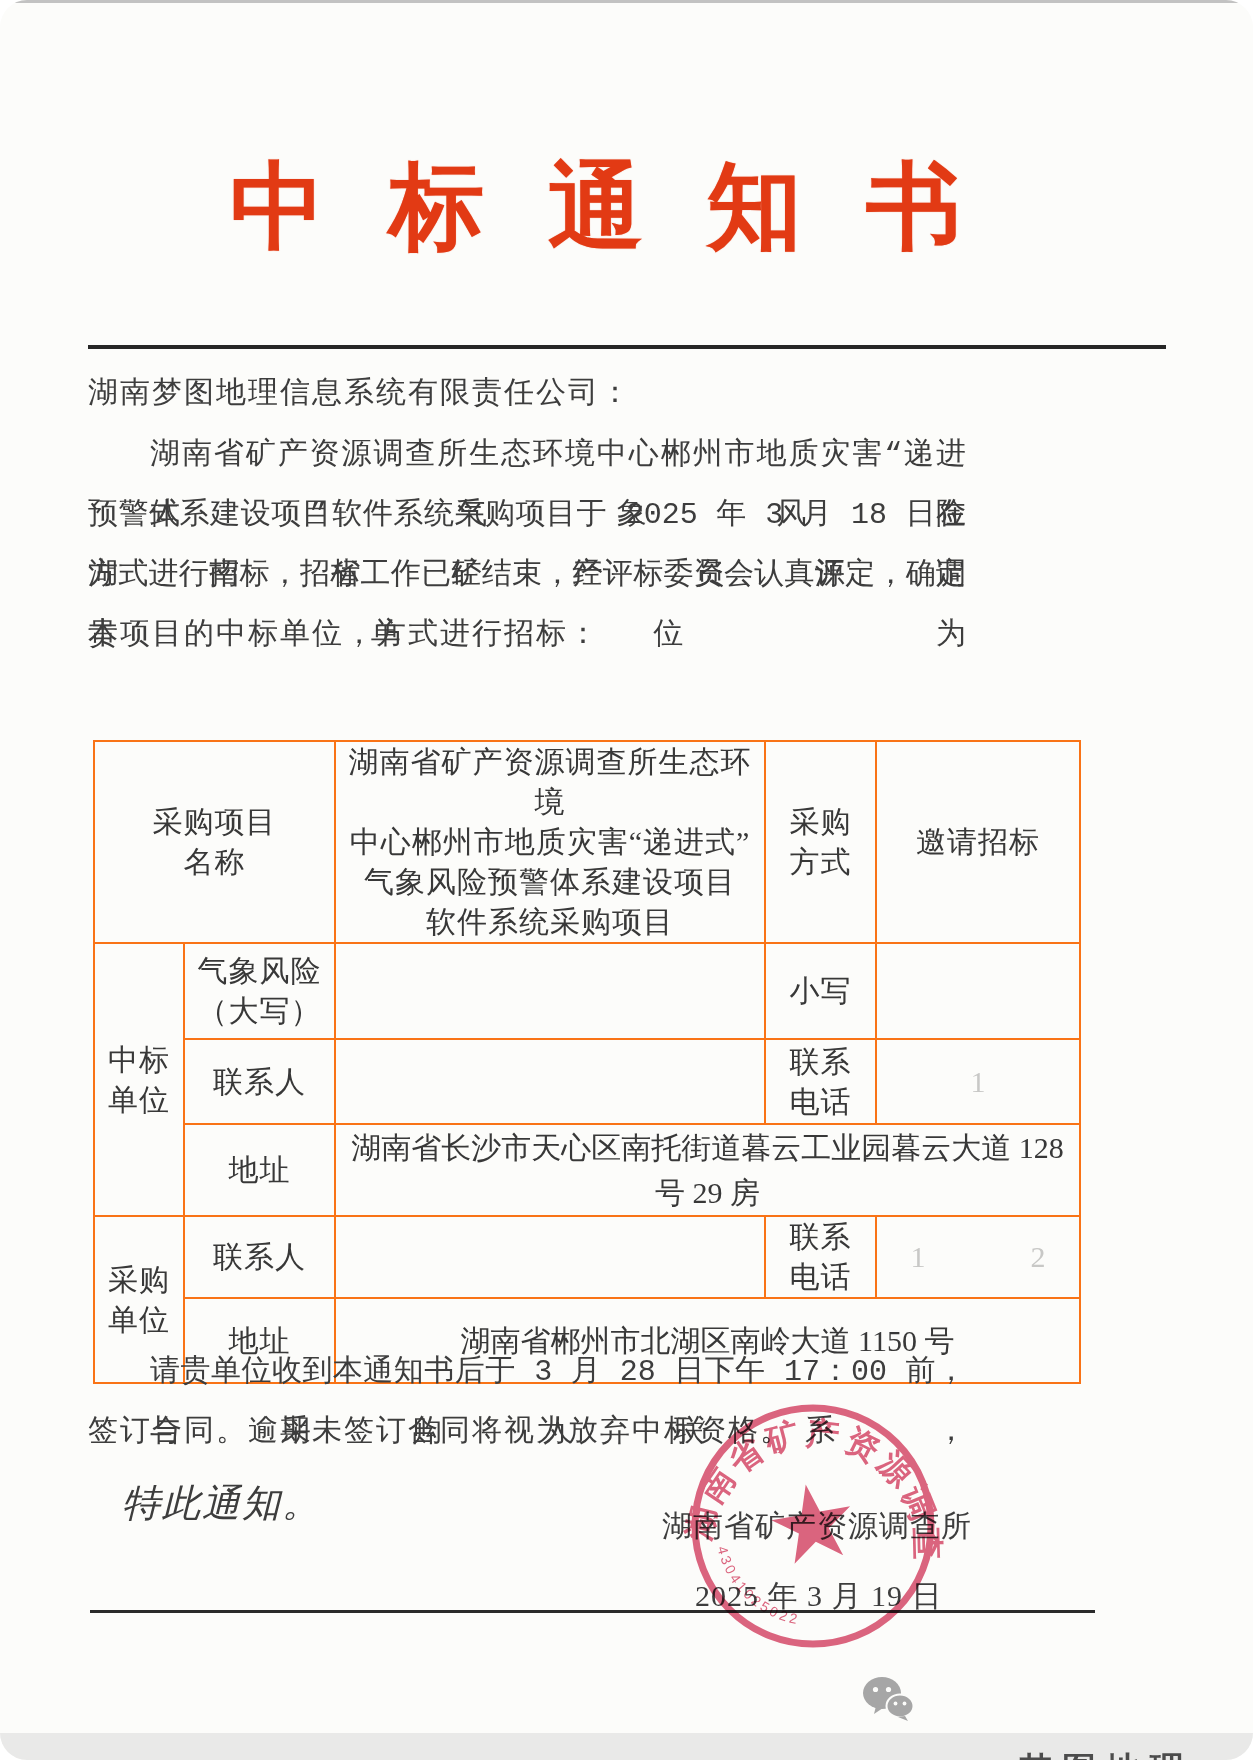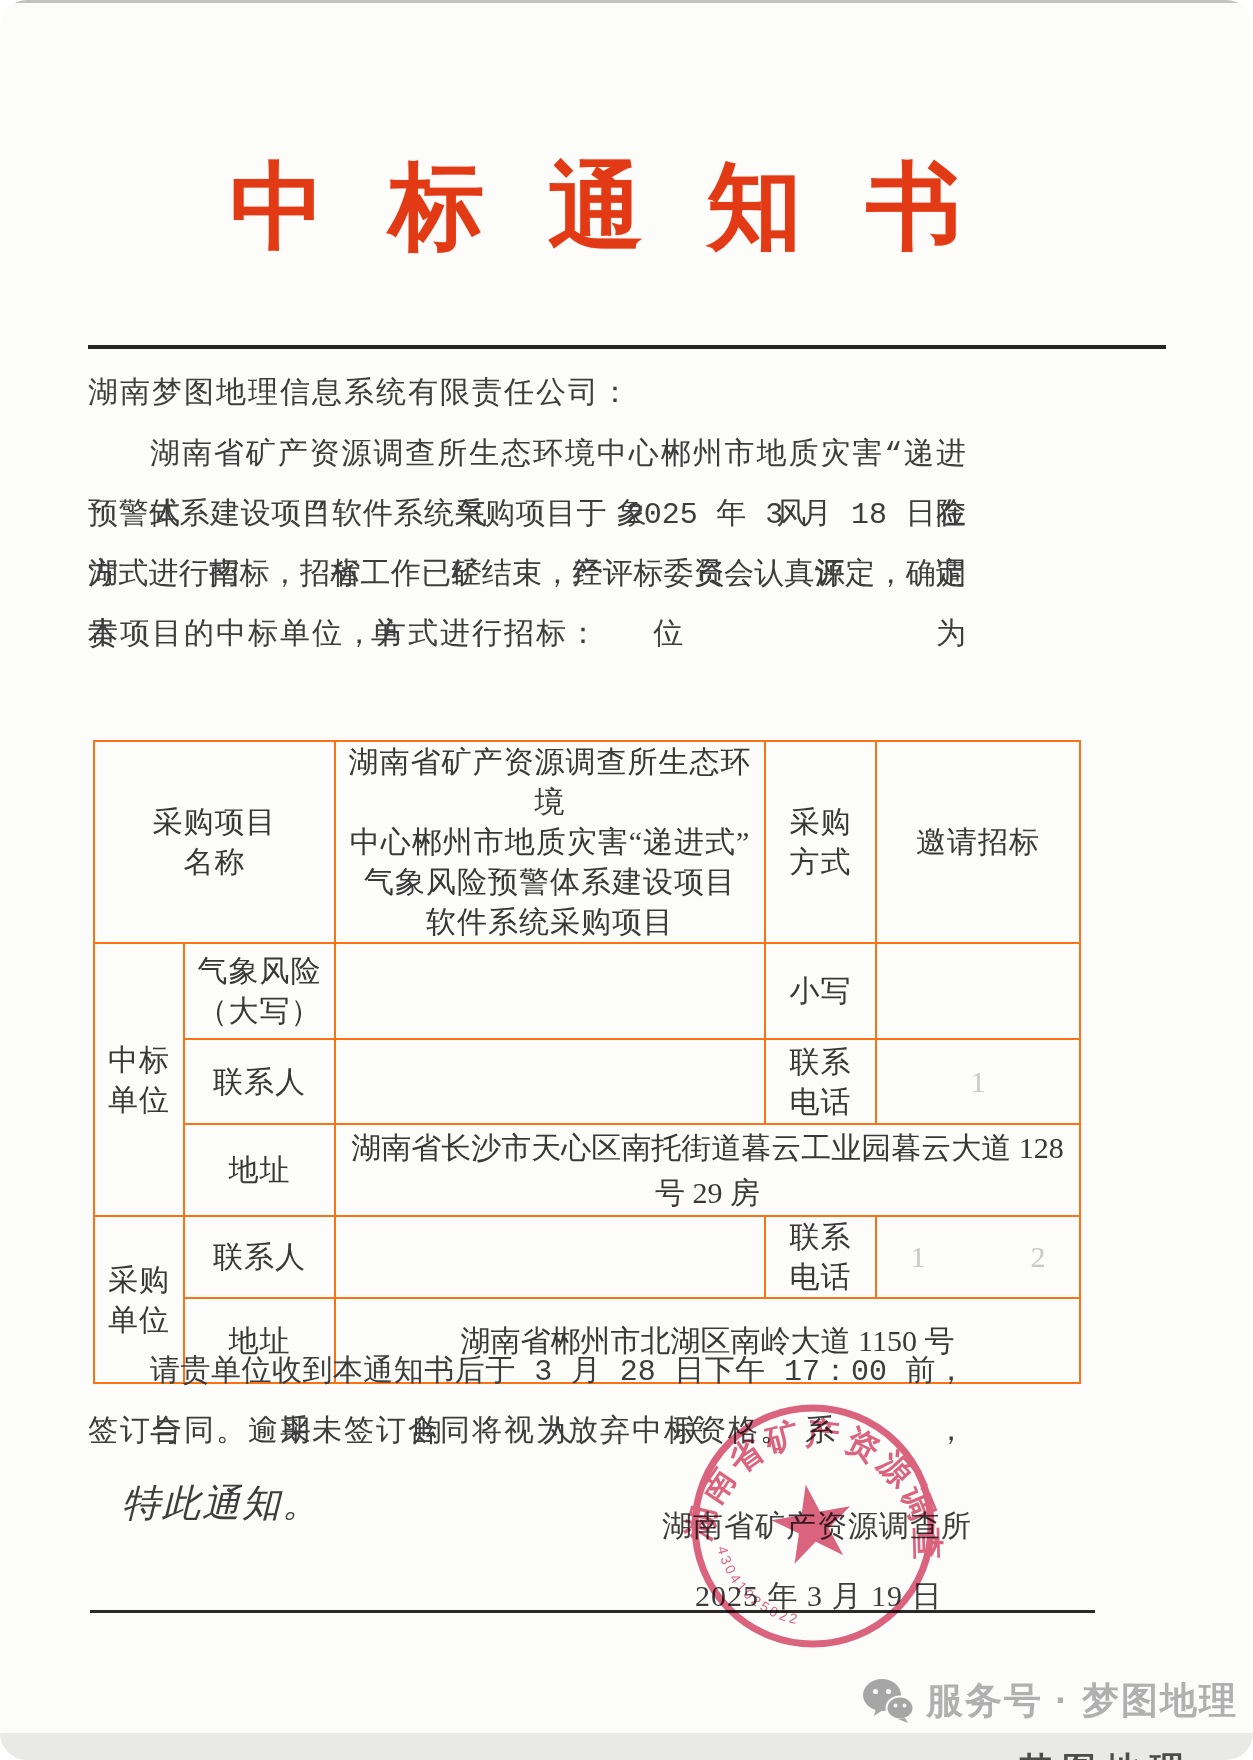--- a/index.html
+++ b/index.html
@@ -160,18 +160,17 @@
     <svg width="52" height="46" viewBox="0 0 52 46">
       <ellipse cx="20" cy="17" rx="19" ry="16" fill="#a6a6a6"></ellipse>
       <circle cx="13.5" cy="13.5" r="2.6" fill="#fcfcfa"></circle>
       <circle cx="26.5" cy="13.5" r="2.6" fill="#fcfcfa"></circle>
       <path d="M14 30 L12 38 L21 32 Z" fill="#a6a6a6"></path>
       <ellipse cx="38" cy="30" rx="13.5" ry="11.5" fill="#a6a6a6" stroke="#fcfcfa" stroke-width="2"></ellipse>
       <circle cx="33.5" cy="27.5" r="1.9" fill="#fcfcfa"></circle>
       <circle cx="42.5" cy="27.5" r="1.9" fill="#fcfcfa"></circle>
       <path d="M43 40 L46 45 L36 41 Z" fill="#a6a6a6"></path>
     </svg>
-    <span class="wm-text">服务号 · 梦图地理</span>
   </div>
 
   <div class="bottom-bar"></div>
   <div class="cutoff">梦图地理</div>
 </div>
 
 </body></html>

